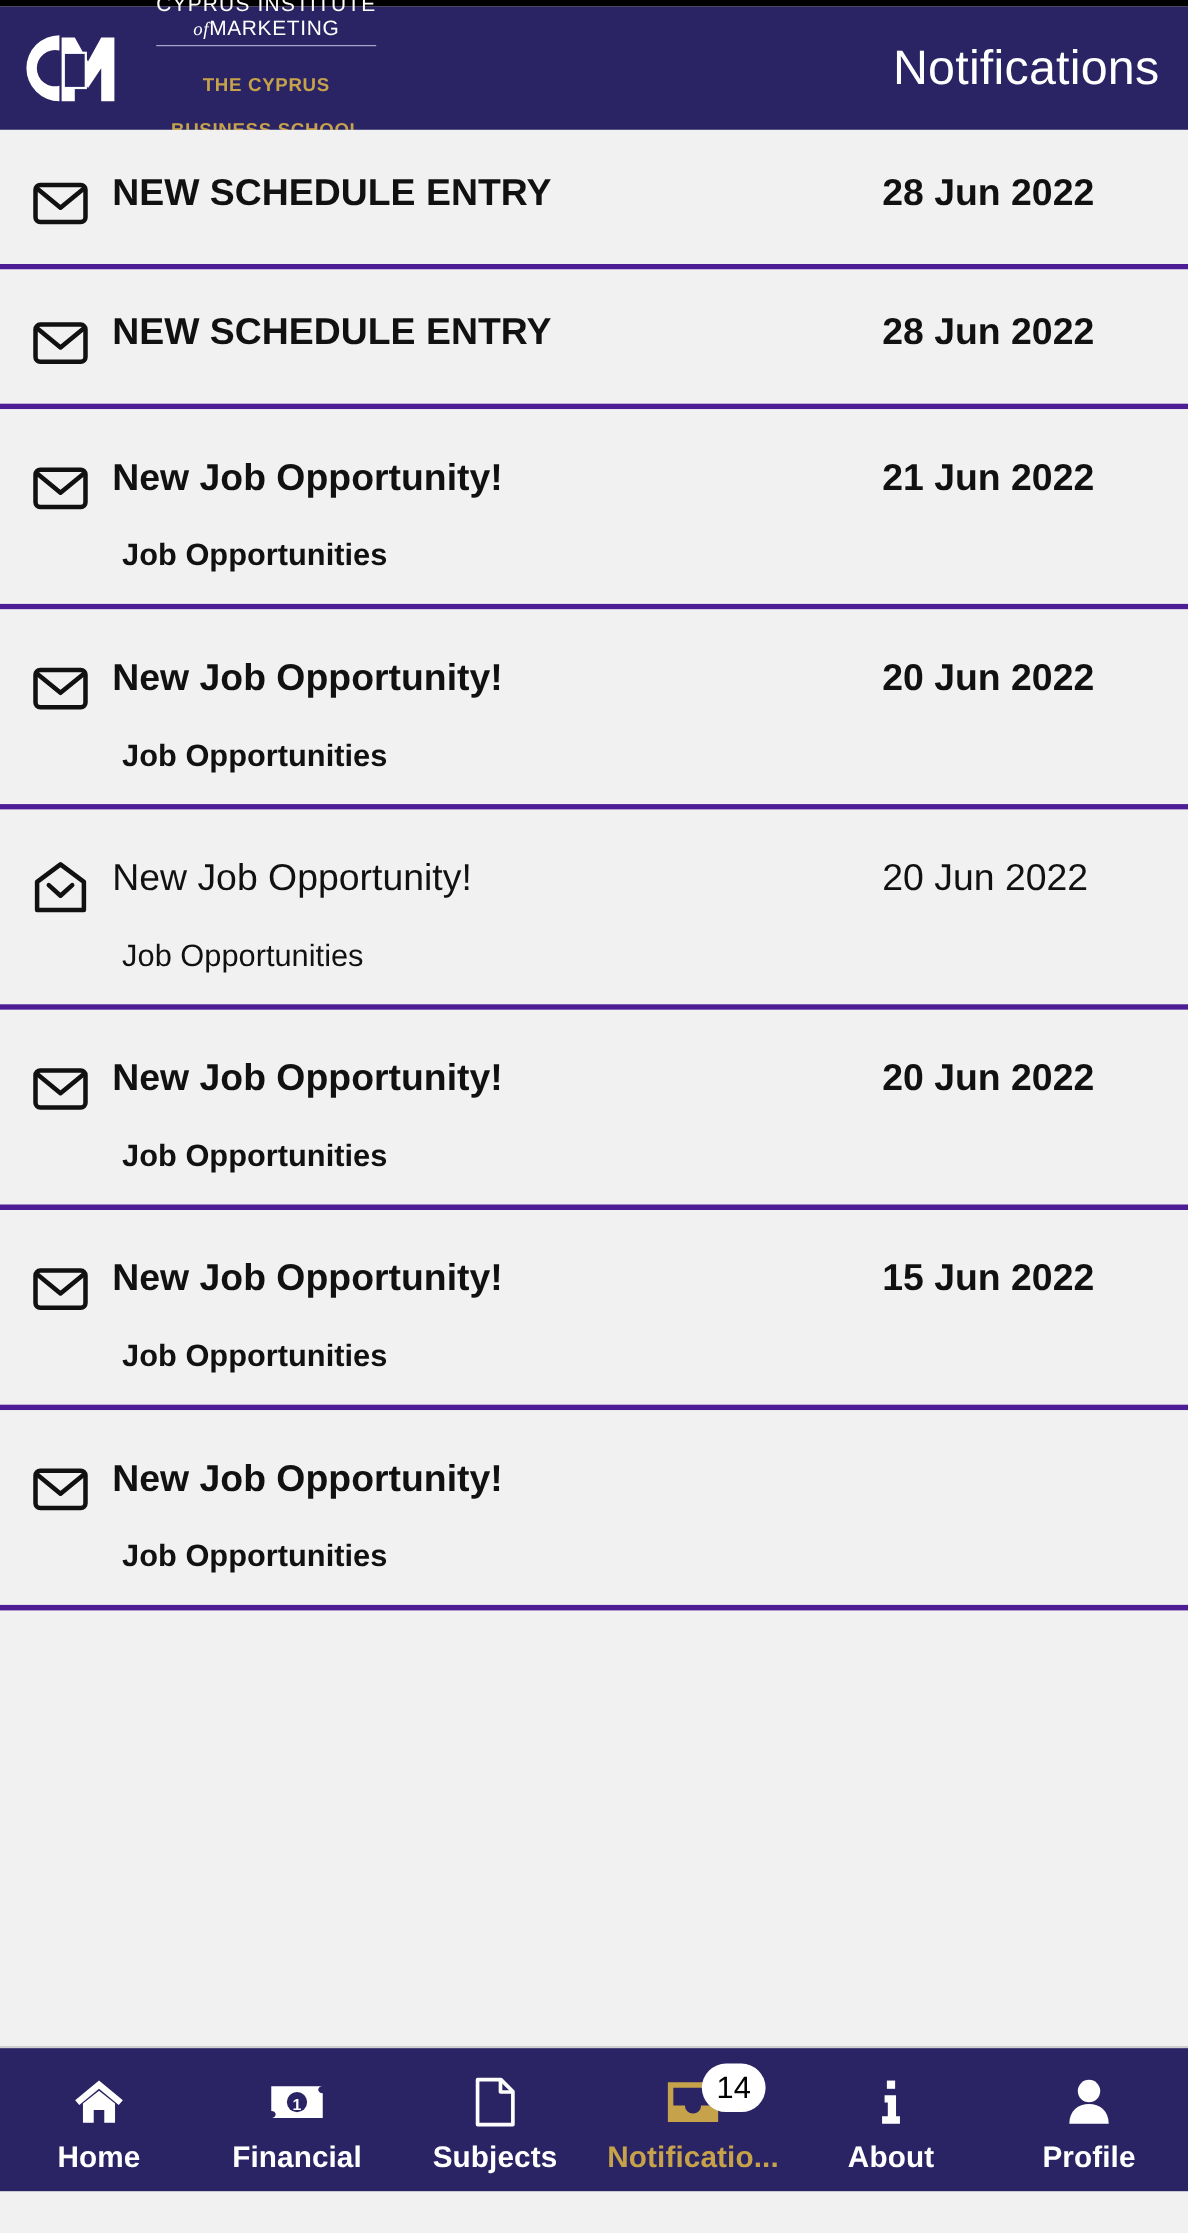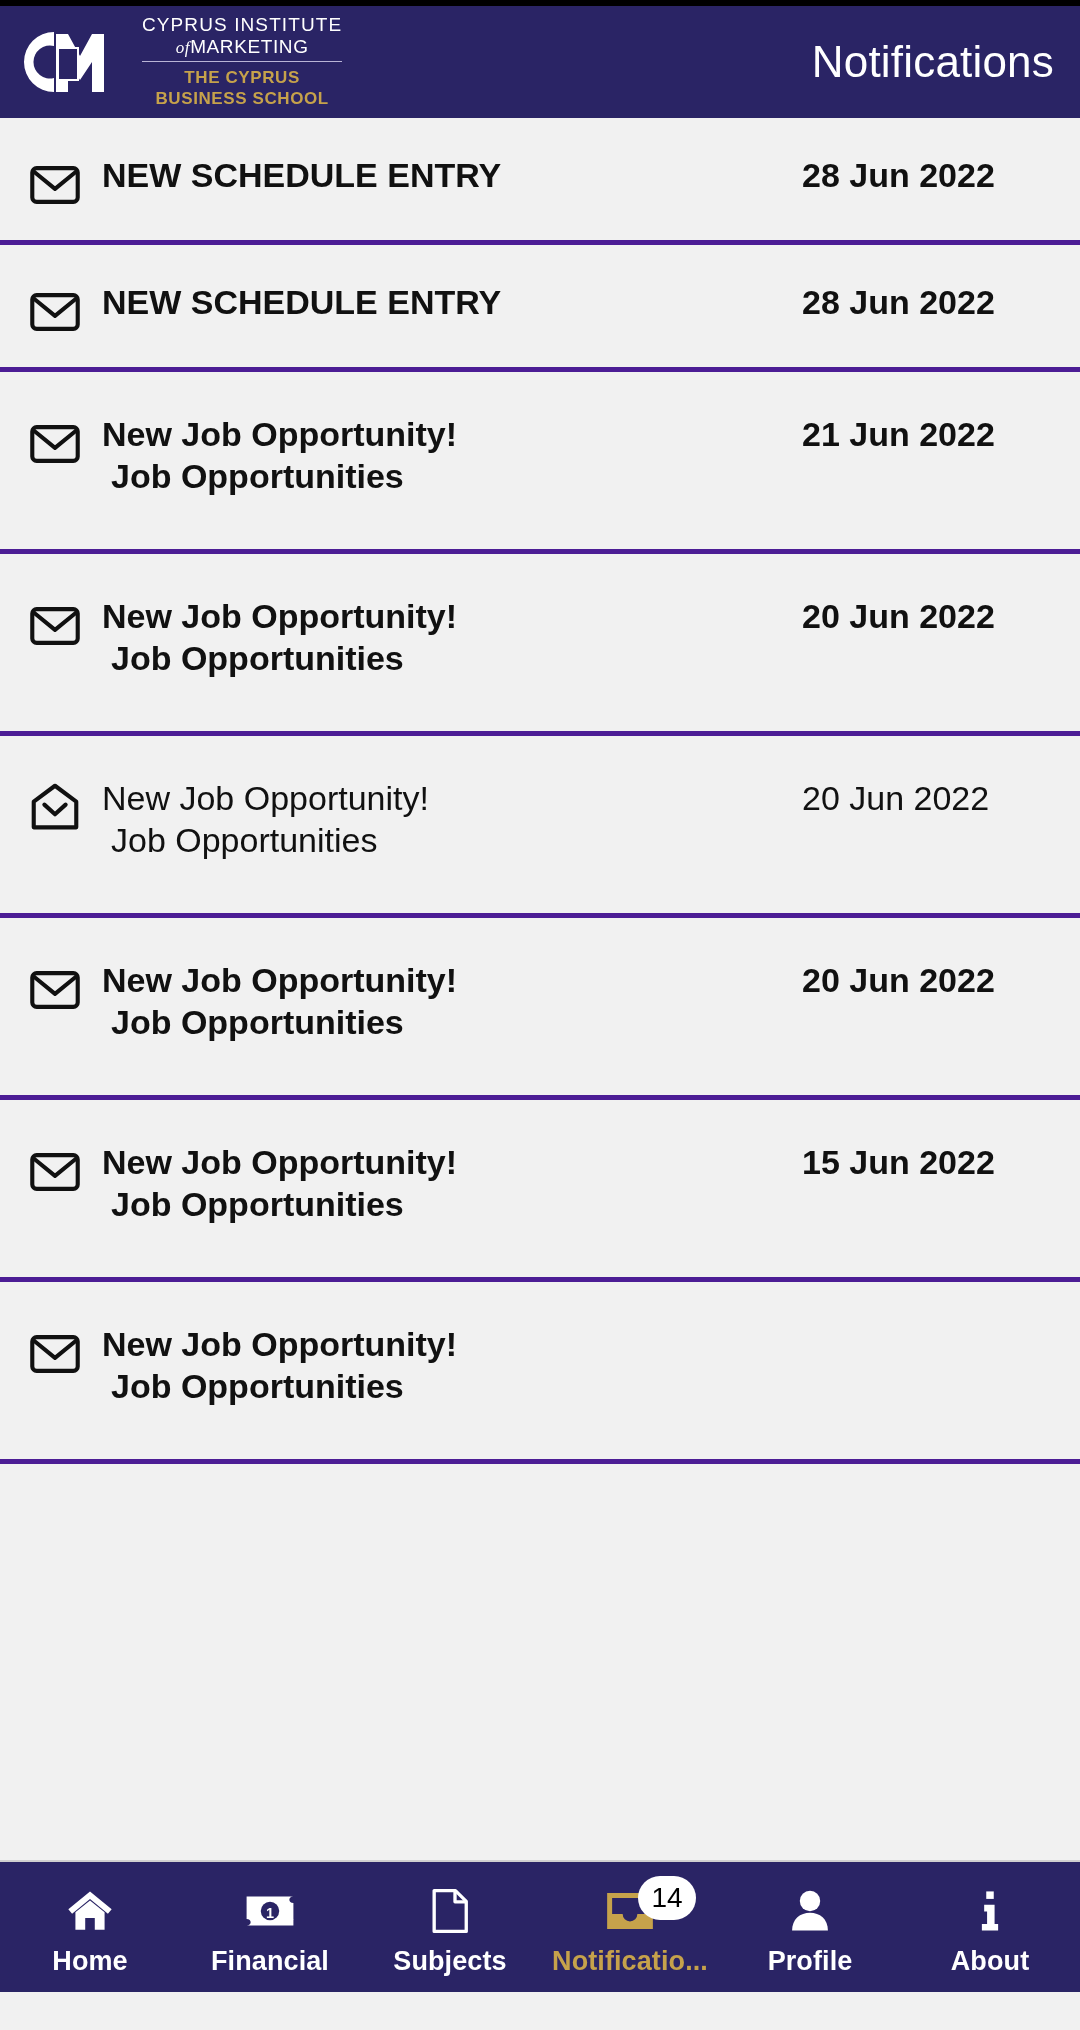--- a/index.html
+++ b/index.html
@@ -33,21 +33,21 @@
     font-family:"Liberation Sans", sans-serif; white-space:nowrap;
   }
   .bt-line2 {
     color:#ffffff; font-size:19px; letter-spacing:0.6px; white-space:nowrap;
     margin-top:3px;
   }
   .bt-line2 .ital { font-family:"Liberation Serif", serif; font-style:italic; font-size:17px; }
   .bt-rule { width:100%; height:1px; background:#b9b4d6; margin:5px 0 6px; }
   .bt-gold {
     color:#c6a24b; font-size:17px; font-weight:bold; letter-spacing:0.6px;
-    white-space:nowrap; text-align:center; line-height:1.18;
+    white-space:nowrap; text-align:center; line-height:1.18;margin-top:20px;
   }
   .header-title {
     color:#ffffff;
     font-size:44px;
     font-weight:400;
     letter-spacing:0.2px;
     white-space:nowrap;
   }
 
   
@@ -74,24 +74,24 @@
   .row-body { flex:1 1 auto; min-width:0; }
   .notif-row.single .row-body { padding-top:38px; }
   .notif-row.double .row-body { padding-top:43px; }
   .row-title {
     font-size:34px;
     color:#111111;
     line-height:1.12;
     white-space:nowrap;
   }
   .row-sub {
-    font-size:34px;
+    font-size:28px;
     color:#111111;
     line-height:1.12;
-    margin-top:4px;
+    margin-top:36px;
     padding-left:9px;
     white-space:nowrap;
   }
   .row-date {
     flex:0 0 auto;
     width:250px;
     text-align:left;
     font-size:34px;
     color:#111111;
     white-space:nowrap;
@@ -315,30 +315,30 @@
             <path d="M2.6 4.8 L21.4 4.8 L21.4 19.2 L2.6 19.2 Z" fill="none" stroke="#c6a24b" stroke-width="2.3"></path>
             <path d="M2.6 13.4 L8.6 13.4 A3.4 3.4 0 0 0 15.4 13.4 L21.4 13.4 L21.4 19.2 L2.6 19.2 Z" fill="#c6a24b"></path>
           </svg>
           <span class="badge">14</span>
         </div>
         <div class="nav-label">Notificatio...</div>
       </div>
       <div class="nav-item">
         <div class="nav-ico">
           <svg aria-hidden="true" viewBox="0 0 24 24" width="50" height="50">
+            <rect x="10.2" y="2.6" width="3.6" height="3.6" fill="#ffffff"></rect>
+            <path d="M9.2 9 L14.2 9 L14.2 18.2 L15.9 18.2 L15.9 21.4 L8.1 21.4 L8.1 18.2 L10.6 18.2 L10.6 12.2 L9.2 12.2 Z" fill="#ffffff"></path>
+          </svg>
+        </div>
+        <div class="nav-label">About</div>
+      </div>
+      <div class="nav-item">
+        <div class="nav-ico">
+          <svg aria-hidden="true" viewBox="0 0 24 24" width="50" height="50">
             <circle cx="12" cy="7.2" r="4.9" fill="#ffffff"></circle>
             <path d="M3.4 21.4 C3.4 15.8 7.3 12.8 12 12.8 C16.7 12.8 20.6 15.8 20.6 21.4 Z" fill="#ffffff"></path>
           </svg>
         </div>
         <div class="nav-label">Profile</div>
       </div>
-      <div class="nav-item">
-        <div class="nav-ico">
-          <svg aria-hidden="true" viewBox="0 0 24 24" width="50" height="50">
-            <rect x="10.2" y="2.6" width="3.6" height="3.6" fill="#ffffff"></rect>
-            <path d="M9.2 9 L14.2 9 L14.2 18.2 L15.9 18.2 L15.9 21.4 L8.1 21.4 L8.1 18.2 L10.6 18.2 L10.6 12.2 L9.2 12.2 Z" fill="#ffffff"></path>
-          </svg>
-        </div>
-        <div class="nav-label">About</div>
-      </div>
     </div>
 
 </div>
 
 </body></html>

